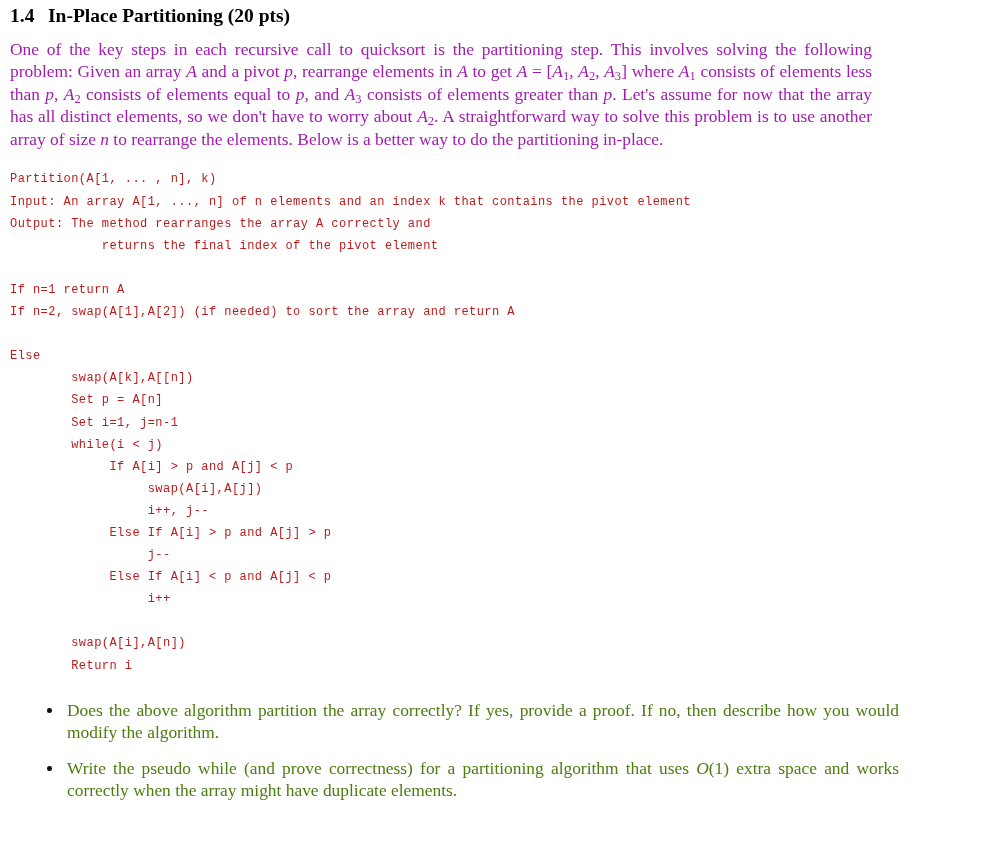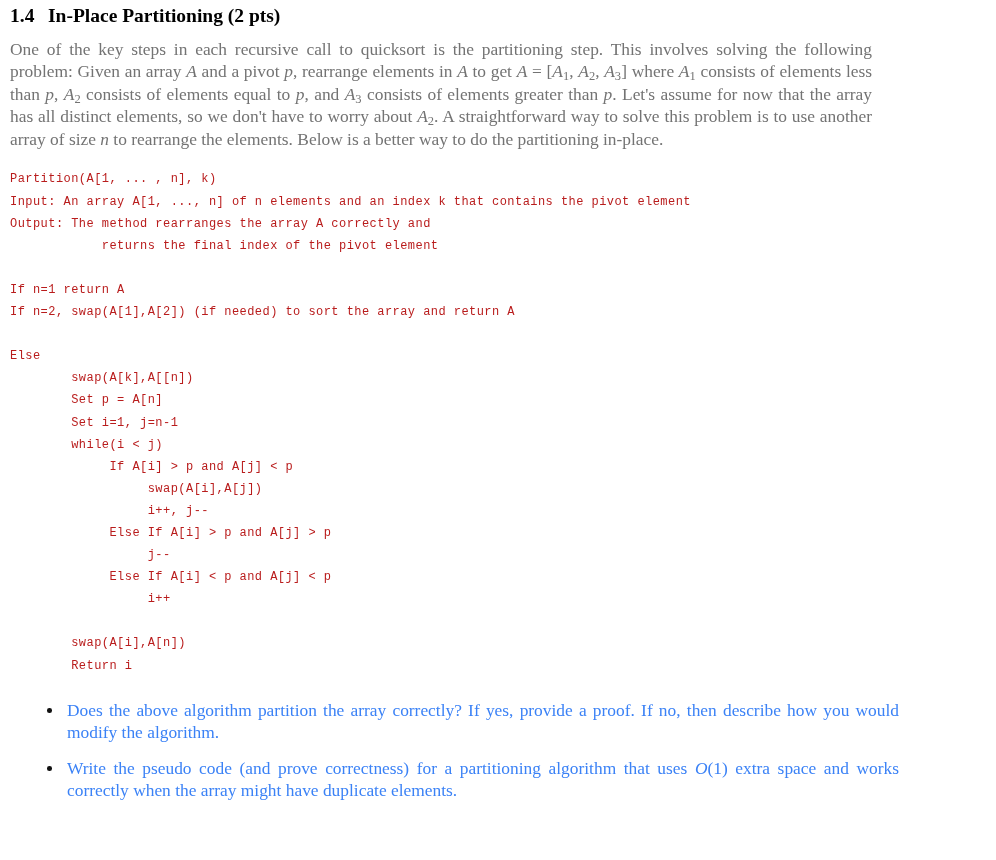--- a/index.html
+++ b/index.html
@@ -40,21 +40,21 @@
 
   
   .body-para {
     width: 862px;
     margin: 0;
     padding-top: 12px;
     font-size: 17.4px;
     line-height: 22.6px;
     text-align: justify;
     text-justify: inter-word;
-    color: #737373;
+    color: #a21caf;
     hyphens: none;
   }
   .mvar {
     font-style: italic;
     font-family: "Liberation Serif", "DejaVu Serif", serif;
   }
   .mvar sub {
     font-style: normal;
     font-size: 0.72em;
     line-height: 0;
@@ -92,50 +92,50 @@
   }
   .bullet-item {
     position: relative;
     width: 832px;
     margin-left: 30px;
     padding-left: 27px;
     margin-bottom: 13px;
     font-size: 17.4px;
     line-height: 22.6px;
     text-align: justify;
-    color: #3b82f6;
+    color: #4d7c0f;
   }
   .bullet-item:last-child {
     margin-bottom: 0;
   }
   .bullet-dot {
     position: absolute;
     left: 7px;
     top: 9.5px;
     width: 4.6px;
     height: 4.6px;
     border-radius: 50%;
     background: #111111;
   }
 </style>
 </head>
 <body>
 
 <div class="page">
 
   <h2 class="section-heading">
-    <span class="sec-num">1.4</span><span>In-Place Partitioning (2 pts)</span>
+    <span class="sec-num">1.4</span><span>In-Place Partitioning (20 pts)</span>
   </h2>
 
   <p class="body-para"><span>One of the key steps in each recursive call to quicksort is the partitioning step. This involves solving the following problem: Given an array </span><span class="mvar">A</span><span> and a pivot </span><span class="mvar">p</span><span>, rearrange elements in </span><span class="mvar">A</span><span> to get </span><span class="mvar">A</span><span> = </span><span>[</span><span class="mvar"><span>A</span><sub>1</sub></span><span>, </span><span class="mvar"><span>A</span><sub>2</sub></span><span>, </span><span class="mvar"><span>A</span><sub>3</sub></span><span>]</span><span> where </span><span class="mvar"><span>A</span><sub>1</sub></span><span> consists of elements less than </span><span class="mvar">p</span><span>, </span><span class="mvar"><span>A</span><sub>2</sub></span><span> consists of elements equal to </span><span class="mvar">p</span><span>, and </span><span class="mvar"><span>A</span><sub>3</sub></span><span> consists of elements greater than </span><span class="mvar">p</span><span>. Let's assume for now that the array has all distinct elements, so we don't have to worry about </span><span class="mvar"><span>A</span><sub>2</sub></span><span>. A straightforward way to solve this problem is to use another array of size </span><span class="mvar">n</span><span> to rearrange the elements. Below is a better way to do the partitioning in-place.</span></p>
 
   <div class="code-block"><div class="code-line">Partition(A[1, ... , n], k)</div><div class="code-line">Input: An array A[1, ..., n] of n elements and an index k that contains the pivot element</div><div class="code-line">Output: The method rearranges the array A correctly and</div><div class="code-line">            returns the final index of the pivot element</div><div class="code-gap"></div><div class="code-line">If n=1 return A</div><div class="code-line">If n=2, swap(A[1],A[2]) (if needed) to sort the array and return A</div><div class="code-gap"></div><div class="code-line">Else</div><div class="code-line">        swap(A[k],A[[n])</div><div class="code-line">        Set p = A[n]</div><div class="code-line">        Set i=1, j=n-1</div><div class="code-line">        while(i &lt; j)</div><div class="code-line">             If A[i] &gt; p and A[j] &lt; p</div><div class="code-line">                  swap(A[i],A[j])</div><div class="code-line">                  i++, j--</div><div class="code-line">             Else If A[i] &gt; p and A[j] &gt; p</div><div class="code-line">                  j--</div><div class="code-line">             Else If A[i] &lt; p and A[j] &lt; p</div><div class="code-line">                  i++</div><div class="code-gap"></div><div class="code-line">        swap(A[i],A[n])</div><div class="code-line">        Return i</div></div>
 
   <ul class="bullet-list">
     <li class="bullet-item">
       <span class="bullet-dot"></span><span>Does the above algorithm partition the array correctly? If yes, provide a proof. If no, then describe how you would modify the algorithm.</span>
     </li>
     <li class="bullet-item">
-      <span class="bullet-dot"></span><span>Write the pseudo code (and prove correctness) for a partitioning algorithm that uses </span><span class="mvar">O</span><span class="mnum">(1)</span><span> extra space and works correctly when the array might have duplicate elements.</span>
+      <span class="bullet-dot"></span><span>Write the pseudo while (and prove correctness) for a partitioning algorithm that uses </span><span class="mvar">O</span><span class="mnum">(1)</span><span> extra space and works correctly when the array might have duplicate elements.</span>
     </li>
   </ul>
 
 </div>
 
 </body></html>

